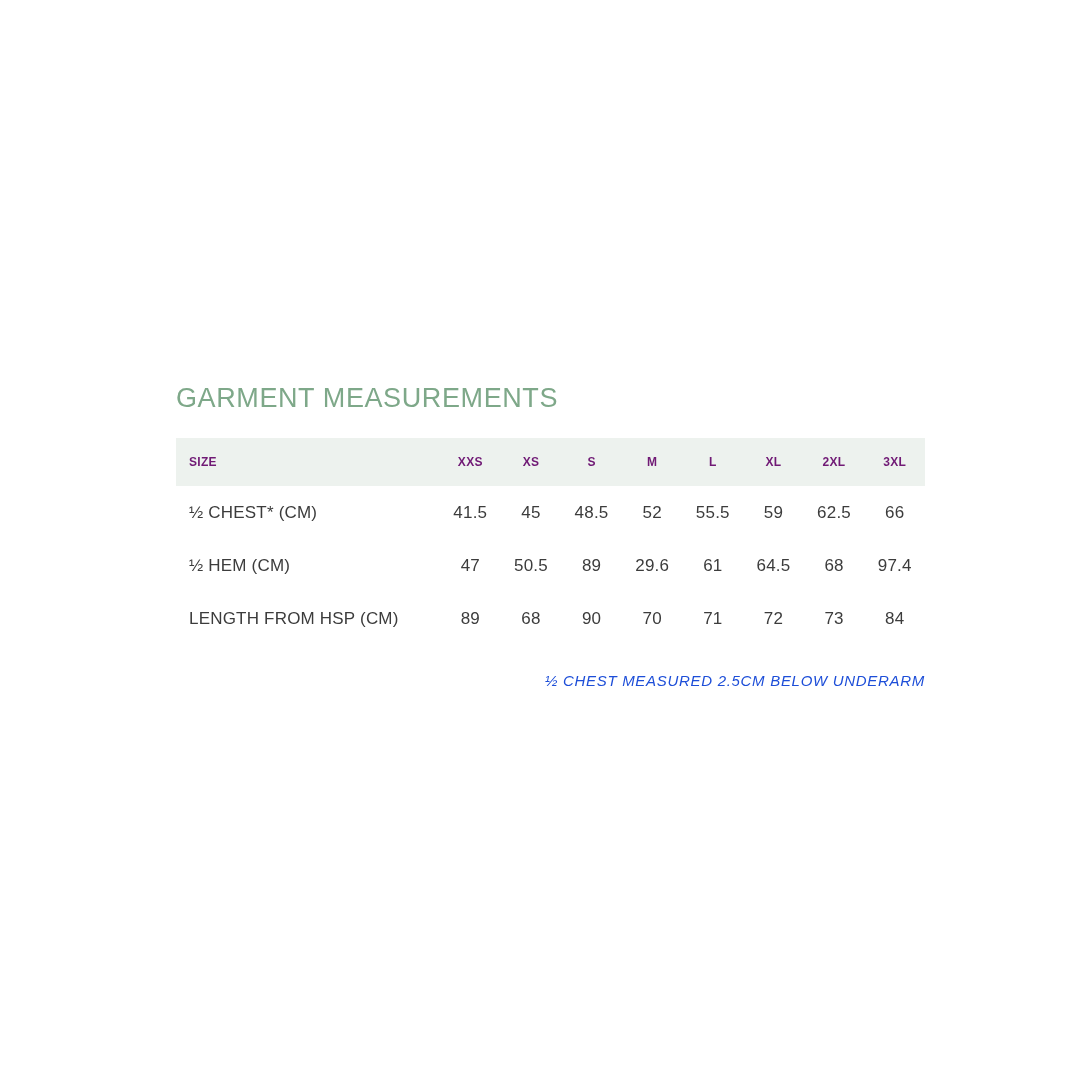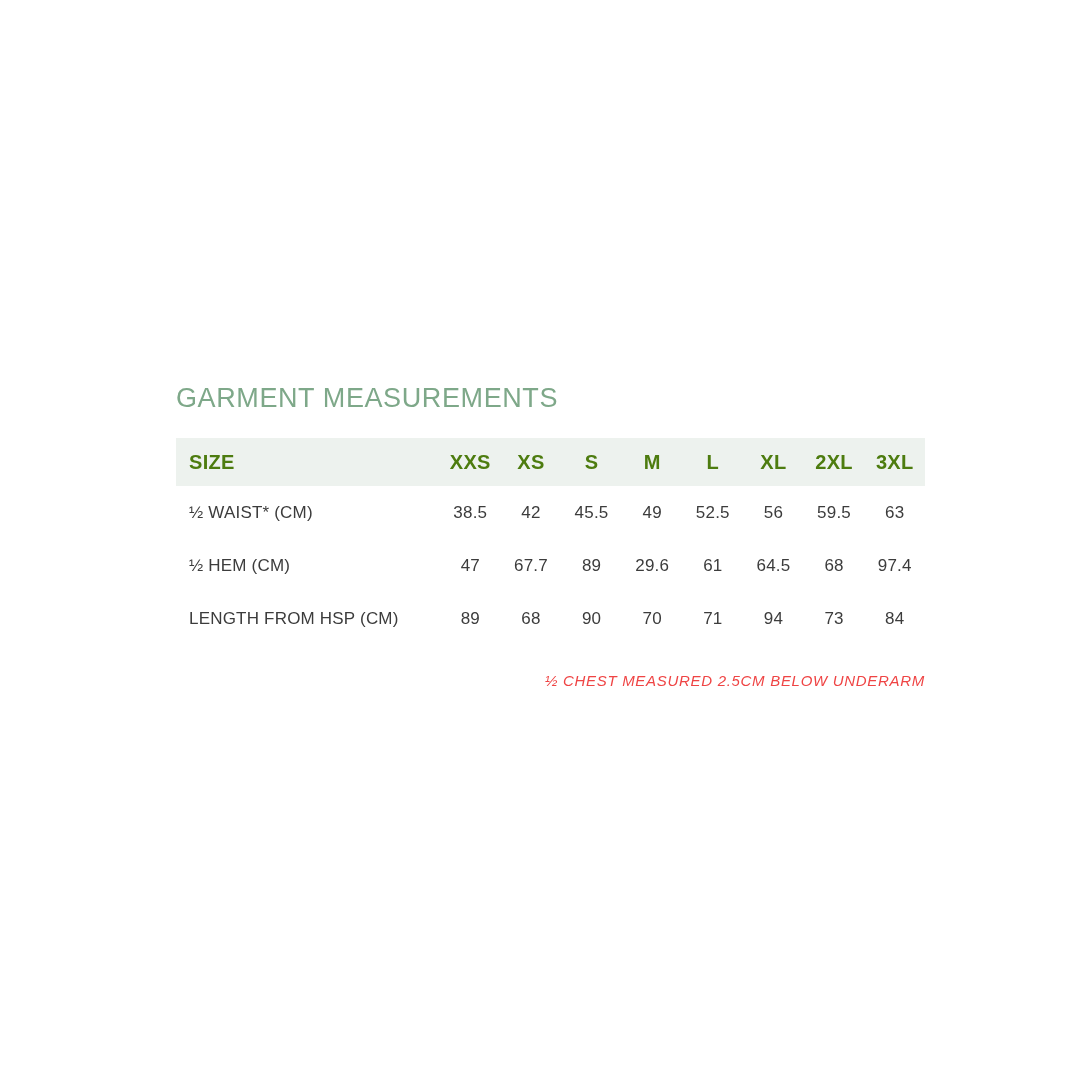--- a/index.html
+++ b/index.html
@@ -30,23 +30,23 @@
     width: 100%;
     border-collapse: collapse;
     table-layout: fixed;
   }
   table.measurements col.label-col { width: 264px; }
   thead tr {
     background: #edf2ee;
     height: 48px;
   }
   th {
-    font-size: 20px;
+    font-size: 12px;
     font-weight: 700;
-    color: #4d7c0f;
+    color: #701a75;
     letter-spacing: 0.3px;
     text-align: center;
     padding: 0;
   }
   th.label-cell {
     text-align: left;
     padding-left: 13px;
   }
   tbody tr { height: 53px; }
   td {
@@ -60,21 +60,21 @@
   td.label-cell {
     text-align: left;
     padding-left: 13px;
   }
   .footnotes {
     margin-top: 26px;
     text-align: right;
     font-style: italic;
     font-size: 15px;
     line-height: 20px;
-    color: #ef4444;
+    color: #1d4ed8;
     letter-spacing: 0.7px;
   }
 </style>
 </head>
 <body>
 
 <div class="page">
 
   <h1 class="page-title">GARMENT MEASUREMENTS</h1>
 
@@ -98,49 +98,49 @@
         <th>S</th>
         <th>M</th>
         <th>L</th>
         <th>XL</th>
         <th>2XL</th>
         <th>3XL</th>
       </tr>
     </thead>
     <tbody>
       <tr>
-        <td class="label-cell">½ WAIST* (CM)</td>
-        <td>38.5</td>
-        <td>42</td>
-        <td>45.5</td>
-        <td>49</td>
-        <td>52.5</td>
-        <td>56</td>
-        <td>59.5</td>
-        <td>63</td>
+        <td class="label-cell">½ CHEST* (CM)</td>
+        <td>41.5</td>
+        <td>45</td>
+        <td>48.5</td>
+        <td>52</td>
+        <td>55.5</td>
+        <td>59</td>
+        <td>62.5</td>
+        <td>66</td>
       </tr>
       <tr>
         <td class="label-cell">½ HEM (CM)</td>
         <td>47</td>
-        <td>67.7</td>
+        <td>50.5</td>
         <td>89</td>
         <td>29.6</td>
         <td>61</td>
         <td>64.5</td>
         <td>68</td>
         <td>97.4</td>
       </tr>
       <tr>
         <td class="label-cell">LENGTH FROM HSP (CM)</td>
         <td>89</td>
         <td>68</td>
         <td>90</td>
         <td>70</td>
         <td>71</td>
-        <td>94</td>
+        <td>72</td>
         <td>73</td>
         <td>84</td>
       </tr>
     </tbody>
   </table>
 
   <div class="footnotes">
     <div>½ CHEST MEASURED 2.5CM BELOW UNDERARM</div>
   </div>
 

